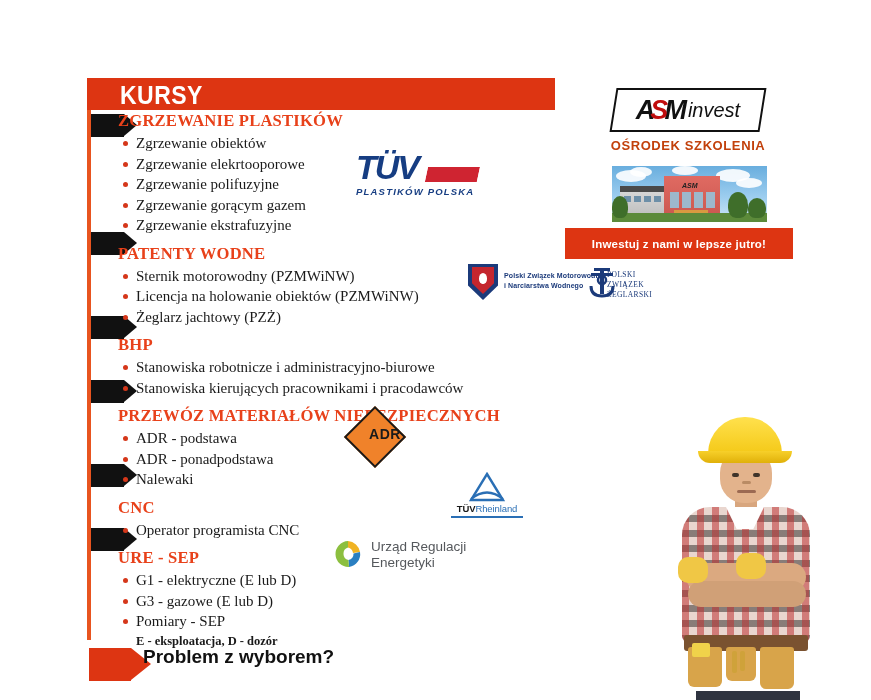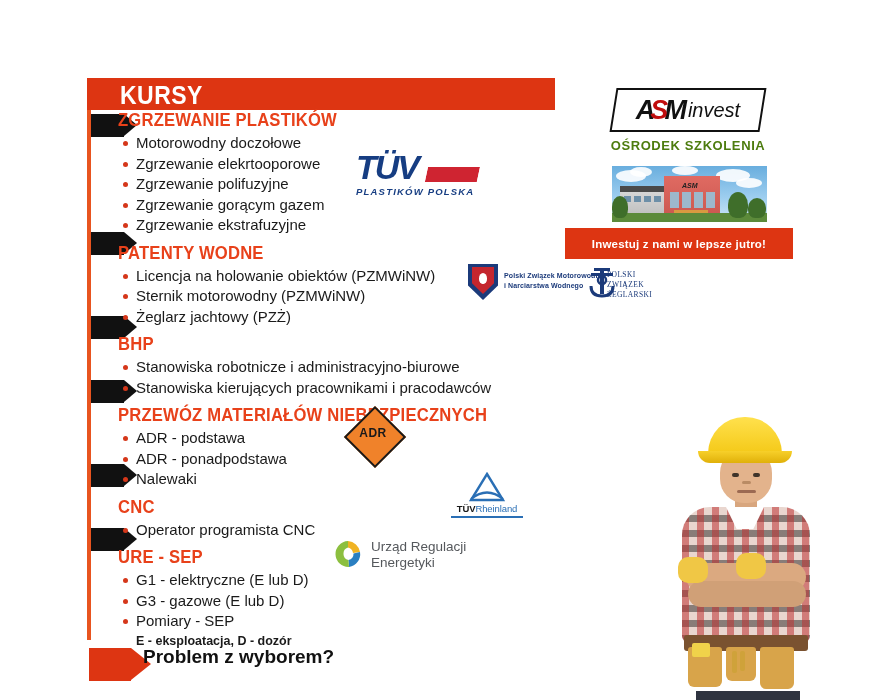--- a/index.html
+++ b/index.html
@@ -70,21 +70,21 @@
   }
   ul.items li::before{
     content:"";position:absolute;left:5px;top:8px;
     width:5px;height:5px;border-radius:50%;
     background:#d5371a;
   }
   .sub-note{
     font-size:12.5px;font-weight:bold;color:#1a1a1a;
     padding-left:18px;line-height:16px;margin-top:1px;
   }
-  .section{margin-bottom:7px;}
+  .section{margin-bottom:7px;font-family:Liberation Serif, serif;}
 
   
   .cta-arrow{
     position:absolute;left:89px;top:648px;width:42px;height:33px;
     background:#dd3512;
   }
   .cta-arrow::after{
     content:"";position:absolute;left:42px;top:0;
     width:0;height:0;
     border-top:16.5px solid transparent;
@@ -116,21 +116,21 @@
     letter-spacing:-1px;position:relative;z-index:3;margin-left:-4px;
   }
   .asm-m{
     font-size:27px;font-weight:bold;font-style:italic;color:#111;
     letter-spacing:-1px;position:relative;z-index:2;margin-left:-3px;
   }
   .asm-invest{
     font-size:20px;font-style:italic;color:#111;margin-left:2px;font-weight:500;
   }
   .asm-sub{
-    margin-top:6px;font-size:13px;font-weight:bold;color:#4d7c0f;letter-spacing:.6px;
+    margin-top:6px;font-size:13px;font-weight:bold;color:#c2410c;letter-spacing:.6px;
   }
 
   
   .building{
     position:absolute;left:612px;top:166px;width:155px;height:56px;
     overflow:hidden;background:#8fc3e8;
   }
   .bld-sky{position:absolute;inset:0;background:linear-gradient(#69aede 0%,#9ccdef 55%,#cfe6f6 100%);}
   .cloud{position:absolute;background:#ffffff;border-radius:50%;opacity:.9;}
   .bld-main{
@@ -208,22 +208,22 @@
   
   .adr{
     position:absolute;left:345px;top:407px;width:56px;height:56px;
   }
   .adr-d{
     position:absolute;left:8px;top:8px;width:40px;height:40px;
     background:#f0822a;border:2px solid #1a1a1a;
     transform:rotate(45deg);
   }
   .adr-t{
-    position:absolute;left:0;top:19px;width:56px;text-align:center;
-    font-size:12px;font-weight:bold;color:#1a1a1a;letter-spacing:.5px;
+    position:absolute;left:12px;top:19px;width:56px;text-align:center;
+    font-size:14px;font-weight:bold;color:#1a1a1a;letter-spacing:.5px;
   }
 
   
   .tuv-rh{position:absolute;left:448px;top:472px;width:78px;height:48px;text-align:center;}
   .tuv-rh svg{display:block;margin:0 auto;}
   .tuv-rh-txt{font-size:9.5px;margin-top:1px;letter-spacing:-.1px;}
   .tuv-rh-txt b{color:#1a1a1a;font-weight:bold;}
   .tuv-rh-txt i{color:#2a6fb5;font-style:normal;}
   .tuv-rh-rule{width:72px;height:2px;background:#2a6fb5;margin:2px auto 0;}
 
@@ -309,33 +309,33 @@
   <div class="arrow-mark" style="top:316px"></div>
   <div class="arrow-mark" style="top:380px"></div>
   <div class="arrow-mark" style="top:464px"></div>
   <div class="arrow-mark" style="top:528px"></div>
 
   <div class="content">
 
     <div class="section">
       <div class="sec-title">ZGRZEWANIE PLASTIKÓW</div>
       <ul class="items">
-        <li>Motorowodny doczołowe</li>
+        <li>Zgrzewanie obiektów</li>
         <li>Zgrzewanie elekrtooporowe</li>
         <li>Zgrzewanie polifuzyjne</li>
         <li>Zgrzewanie gorącym gazem</li>
         <li>Zgrzewanie ekstrafuzyjne</li>
       </ul>
     </div>
 
     <div class="section">
       <div class="sec-title">PATENTY WODNE</div>
       <ul class="items">
+        <li>Sternik motorowodny (PZMWiNW)</li>
         <li>Licencja na holowanie obiektów (PZMWiNW)</li>
-        <li>Sternik motorowodny (PZMWiNW)</li>
         <li>Żeglarz jachtowy (PZŻ)</li>
       </ul>
     </div>
 
     <div class="section">
       <div class="sec-title">BHP</div>
       <ul class="items">
         <li>Stanowiska robotnicze i administracyjno-biurowe</li>
         <li>Stanowiska kierujących pracownikami i pracodawców</li>
       </ul>

